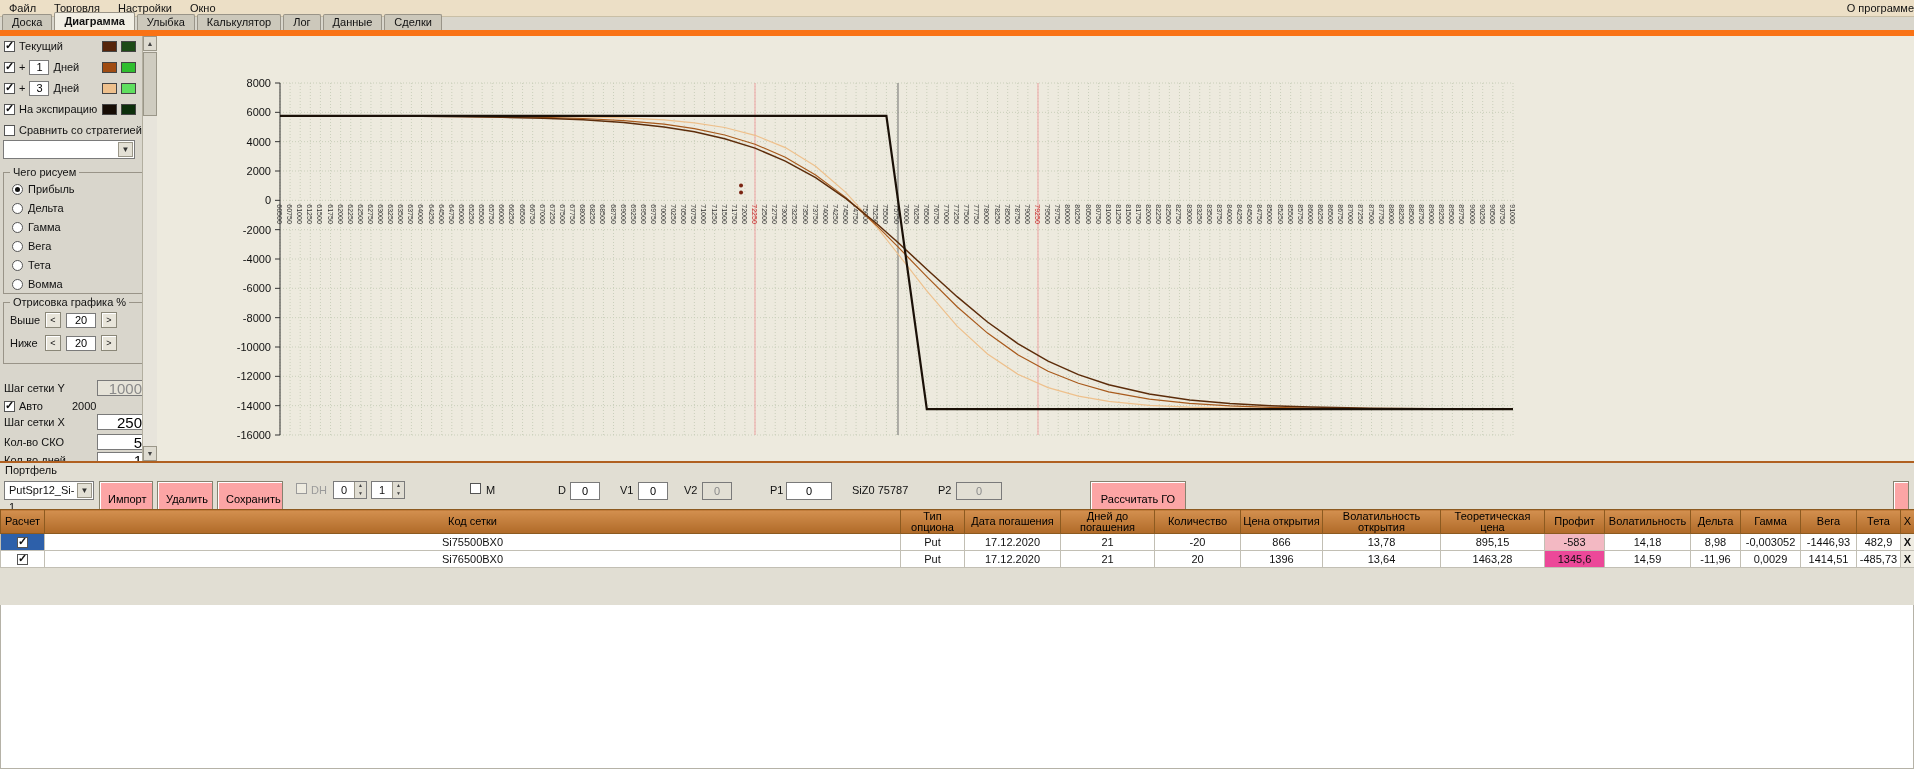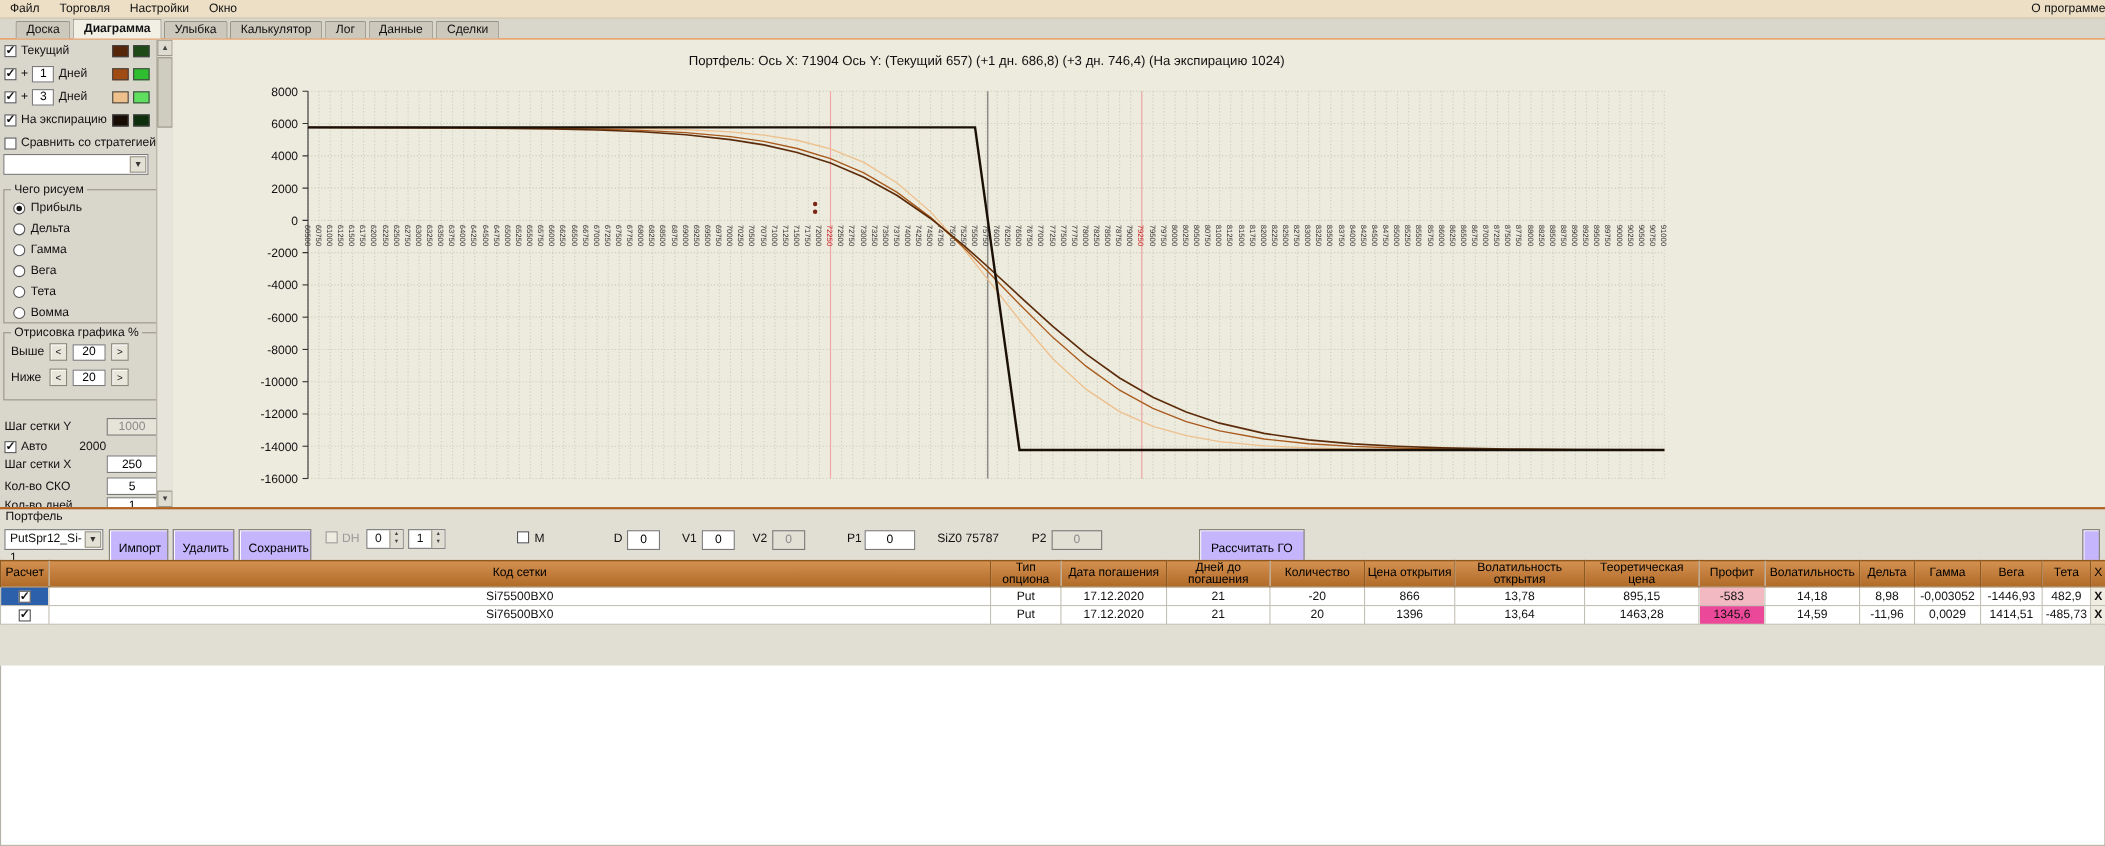--- a/index.html
+++ b/index.html
@@ -5,33 +5,33 @@
 *{margin:0;padding:0;box-sizing:border-box;font-family:"Liberation Sans",sans-serif;}
 html,body{width:1914px;height:769px;}
 body{position:relative;background:#d9d6cc;font-size:11px;color:#111;overflow:hidden;}
 
 
 .menubar{position:absolute;left:0;top:0;width:1914px;height:17px;background:#ecdfc6;border-bottom:1px solid #c9bfa6;display:flex;align-items:center;}
 .menu-item{padding:1px 9px;white-space:nowrap;}
 .menu-right{margin-left:auto;padding-right:0;}
 
 
-.tabbar{position:absolute;left:0;top:17px;width:1914px;height:19px;background:#d9d6cc;border-bottom:1px solid #f97316;display:flex;align-items:flex-end;padding-left:14px;}
+.tabbar{position:absolute;left:0;top:17px;width:1914px;height:19px;background:#d9d6cc;border-bottom:6px solid #f97316;display:flex;align-items:flex-end;padding-left:2px;}
 .tab{height:16px;line-height:14px;padding:0 9px;border:1px solid #999488;border-bottom:none;background:#ccc8bb;margin-right:2px;border-radius:2px 2px 0 0;white-space:nowrap;cursor:default;}
 .tab.active{background:#f2efe5;font-weight:bold;height:18px;line-height:16px;}
 
 
 .sidebar{position:absolute;left:0;top:36px;width:157px;height:425px;background:#d9d6cc;overflow:hidden;}
 .srow{position:absolute;left:4px;height:16px;display:flex;align-items:center;gap:4px;white-space:nowrap;}
 .cb{width:11px;height:11px;border:1px solid #555;background:#fff;display:inline-block;position:relative;flex:none;}
 .cb.checked::after{content:"✓";position:absolute;left:0;top:-3px;font-size:11px;font-weight:bold;color:#111;}
 .swpair{position:absolute;left:98px;display:flex;gap:4px;}
 .swatch{width:15px;height:11px;border:1px solid #444;display:inline-block;}
 .mini-input{width:20px;height:15px;border:1px solid #7a7a7a;background:#fff;text-align:center;font-size:11px;}
-.num-input{width:46px;height:16px;border:1px solid #7a7a7a;background:#fff;text-align:center;font-size:11px;}
+.num-input{width:46px;height:16px;border:1px solid #7a7a7a;background:#fff;text-align:right;font-size:15px;}
 .num-input.disabled{background:#e6e3d8;color:#8a8a8a;}
 .select{height:19px;border:1px solid #7a7a7a;background:#fff;position:relative;line-height:17px;padding:0 16px 0 4px;}
 .sel-arrow{position:absolute;right:1px;top:1px;width:15px;height:15px;background:#e3e0d5;border:1px solid #9a9688;font-size:8px;text-align:center;line-height:14px;color:#333;}
 .groupbox{position:absolute;left:3px;width:142px;border:1px solid #999488;}
 .gtitle{position:absolute;top:-7px;left:6px;background:#d9d6cc;padding:0 3px;}
 .rrow{position:absolute;left:8px;height:14px;display:flex;align-items:center;gap:5px;}
 .radio{width:11px;height:11px;border:1px solid #555;border-radius:50%;background:#fff;position:relative;flex:none;}
 .radio.selected::after{content:"";position:absolute;left:2px;top:2px;width:5px;height:5px;border-radius:50%;background:#111;}
 .btn-sm{width:16px;height:16px;border:1px solid #8a8778;background:#e8e5da;box-shadow:inset 1px 1px 0 #fff;font-size:9px;line-height:14px;text-align:center;display:inline-block;}
 .scrollbar{position:absolute;right:0;top:0;width:15px;height:425px;background:#e7e4db;border-left:1px solid #b2ae9f;}
@@ -42,21 +42,21 @@
 .chart{position:absolute;left:157px;top:36px;width:1757px;height:425px;background:#edeade;}
 .chart-title{position:absolute;left:0;top:12px;width:1480px;text-align:center;font-size:12px;color:#111;}
 #chart-svg{position:absolute;left:0;top:0;}
 
 
 .bottom{position:absolute;left:0;top:461px;width:1914px;height:308px;background:#e1ded3;border-top:2px solid #b06020;}
 .pf-label{position:absolute;left:5px;top:1px;}
 .controls{position:absolute;left:0;top:16px;width:1914px;height:26px;}
 .controls .lbl{position:absolute;top:5px;}
 .controls .lbl.dis{color:#9a9a9a;}
-.btn{position:absolute;height:36px;border:1px solid #85826f;background:#c4b5fd;box-shadow:inset 1px 1px 0 #fff;font-size:11px;padding:0 8px;cursor:default;}
+.btn{position:absolute;height:36px;border:1px solid #85826f;background:#fca5a5;box-shadow:inset 1px 1px 0 #fff;font-size:11px;padding:0 8px;cursor:default;}
 .fld{position:absolute;height:18px;border:1px solid #7a7a7a;background:#fff;text-align:center;font-size:11px;}
 .fld.dis{background:#e2dfd4;color:#8a8a8a;}
 .spin{position:absolute;height:18px;border:1px solid #7a7a7a;background:#fff;}
 .spin .v{position:absolute;left:0;top:0;width:20px;height:16px;text-align:center;line-height:16px;}
 .spin .arr{position:absolute;right:0;width:12px;height:8px;background:#e0ddd2;border-left:1px solid #9a9688;font-size:5px;line-height:7px;text-align:center;color:#444;}
 .cbx{position:absolute;top:4px;width:11px;height:11px;border:1px solid #555;background:#fff;}
 .cbx.dis{border-color:#9a9a9a;background:#eeebe0;}
 
 
 table.grid{position:absolute;left:0;top:46px;width:1914px;border-collapse:collapse;table-layout:fixed;background:#fff;}
@@ -210,21 +210,20 @@
   </div>
 
   <div class="scrollbar">
     <div class="sb-btn" style="top:0">▲</div>
     <div class="sb-thumb"></div>
     <div class="sb-btn" style="bottom:0">▼</div>
   </div>
 </div>
 
 <div class="chart">
-  <div class="chart-title">Портфель: Ось X: 71904 Ось Y: (Текущий 657) (+1 дн. 686,8) (+3 дн. 746,4) (На экспирацию 1024)</div>
   <svg id="chart-svg" width="1757" height="425">
       <line x1="123" y1="47" x2="123" y2="399" stroke="#c9cfba" stroke-dasharray="1,2"></line>
       <line x1="133.10655737704917" y1="47" x2="133.10655737704917" y2="399" stroke="#c9cfba" stroke-dasharray="1,2"></line>
       <line x1="143.21311475409837" y1="47" x2="143.21311475409837" y2="399" stroke="#c9cfba" stroke-dasharray="1,2"></line>
       <line x1="153.31967213114754" y1="47" x2="153.31967213114754" y2="399" stroke="#c9cfba" stroke-dasharray="1,2"></line>
       <line x1="163.42622950819674" y1="47" x2="163.42622950819674" y2="399" stroke="#c9cfba" stroke-dasharray="1,2"></line>
       <line x1="173.5327868852459" y1="47" x2="173.5327868852459" y2="399" stroke="#c9cfba" stroke-dasharray="1,2"></line>
       <line x1="183.63934426229508" y1="47" x2="183.63934426229508" y2="399" stroke="#c9cfba" stroke-dasharray="1,2"></line>
       <line x1="193.74590163934425" y1="47" x2="193.74590163934425" y2="399" stroke="#c9cfba" stroke-dasharray="1,2"></line>
       <line x1="203.85245901639345" y1="47" x2="203.85245901639345" y2="399" stroke="#c9cfba" stroke-dasharray="1,2"></line>

